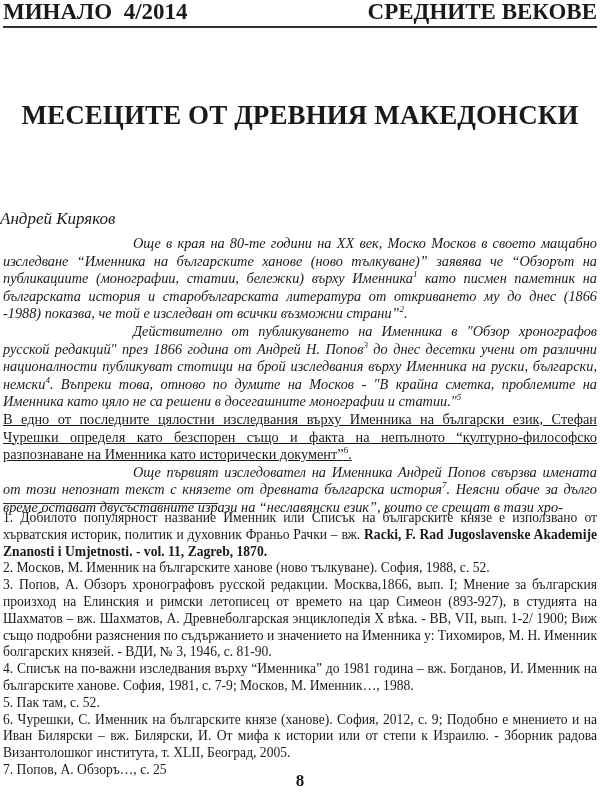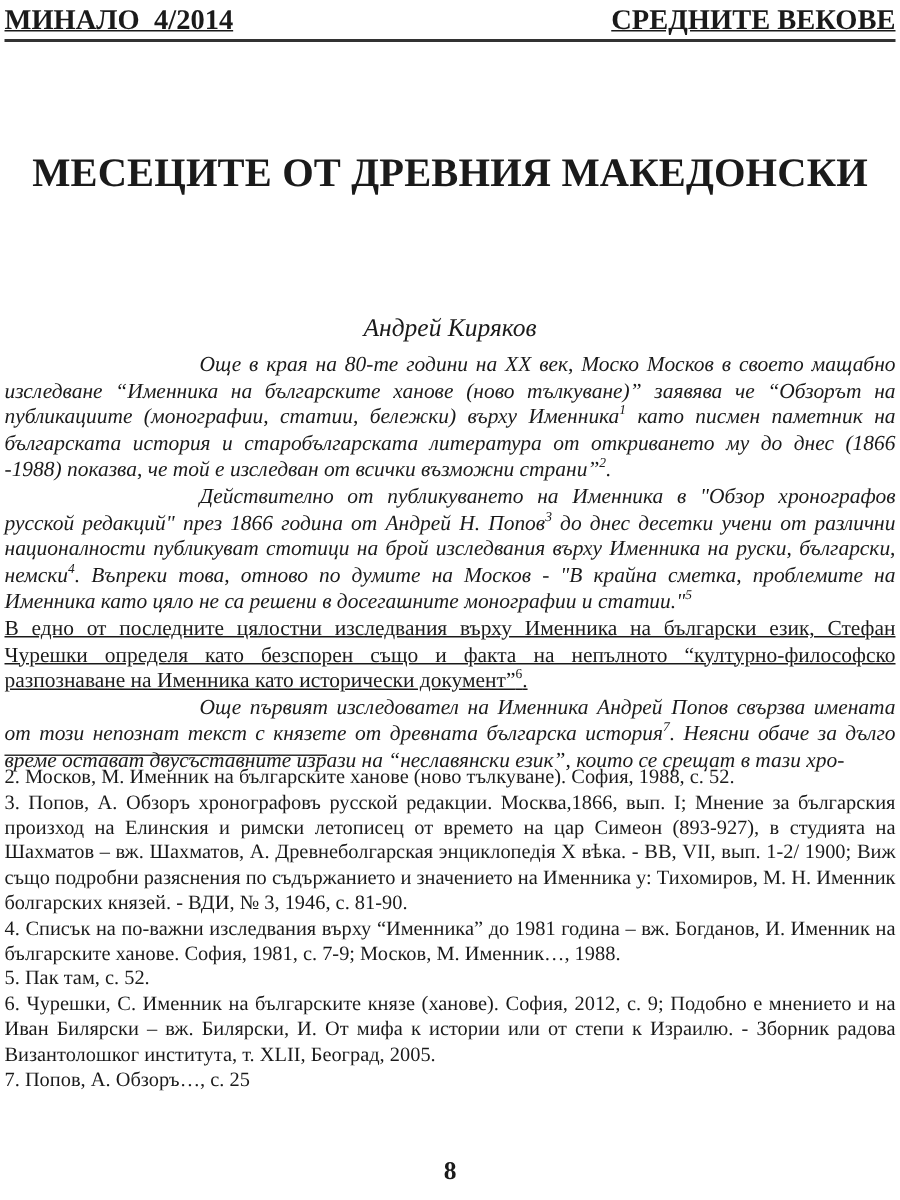--- a/index.html
+++ b/index.html
@@ -1,26 +1,26 @@
 <!DOCTYPE html>
 <html><head>
 <meta charset="utf-8">
 <style>
   html, body { margin: 0; padding: 0; background: #ffffff; }
   body { width: 600px; height: 800px; overflow: hidden; position: relative;
          font-family: "Liberation Serif", "DejaVu Serif", serif; color: #1a1a1a; }
   .page { position: absolute; left: 0; top: 0; width: 600px; height: 800px; }
   .running-head { position: absolute; left: 3px; right: 3px; top: 0px; height: 26px;
                   border-bottom: 2px solid #333; display: flex; justify-content: space-between;
-                  align-items: flex-end; font-weight: bold; font-size: 19px; line-height: 24px; text-decoration: underline; }
+                  align-items: flex-start; font-weight: bold; font-size: 23px; line-height: 24px; }
   .running-head span { display: block; }
   .title { position: absolute; left: 0; right: 0; top: 99px; text-align: center;
            font-weight: bold; font-size: 27px; line-height: 32px; letter-spacing: 0.1px; }
   .title div { white-space: nowrap; }
-  .author { position: absolute; left: 0; right: 0; top: 209px; text-align: center;
+  .author { position: absolute; left: 0; right: 0; top: 209px; text-align: left;
             font-style: italic; font-size: 17px; line-height: 20px; }
   .body { position: absolute; left: 3px; right: 3px; top: 235px; font-size: 14.3px;
           line-height: 17.6px; text-align: justify; }
   .body p { margin: 0; }
   .body p.indent { text-indent: 130px; font-style: italic; }
   .body p.noindent { text-indent: 0; text-decoration: underline; }
   sup { font-size: 9px; line-height: 0; vertical-align: 6px; }
   .fn-rule { position: absolute; left: 3px; top: 503px; width: 215px; height: 0;
              border-top: 1px solid #333; }
   .footnotes { position: absolute; left: 3px; right: 3px; top: 510px; font-size: 13.6px;
@@ -49,20 +49,21 @@
   <div class="body">
     <p class="indent"><span>Още в края на 80-те години на XX век, Моско Москов в своето мащабно изследване “Именника на българските ханове (ново тълкуване)” заявява че “Обзорът на публикациите (монографии, статии, бележки) върху Именника</span><sup>1</sup><span> като писмен паметник на българската история и старобългарската литература от откриването му до днес (1866 -1988) показва, че той е изследван от всички възможни страни”</span><sup>2</sup><span>.</span></p>
     <p class="indent"><span>Действително от публикуването на Именника в "Обзор хронографов русской редакций" през 1866 година от Андрей Н. Попов</span><sup>3</sup><span> до днес десетки учени от различни националности публикуват стотици на брой изследвания върху Именника на руски, български, немски</span><sup>4</sup><span>. Въпреки това, отново по думите на Москов - "В крайна сметка, проблемите на Именника като цяло не са решени в досегашните монографии и статии."</span><sup>5</sup></p>
     <p class="noindent"><span>В едно от последните цялостни изследвания върху Именника на български език, Стефан Чурешки определя като безспорен също и факта на непълното “културно-философско разпознаване на Именника като исторически документ”</span><sup>6</sup><span>.</span></p>
     <p class="indent"><span>Още първият изследовател на Именника Андрей Попов свързва имената от този непознат текст с князете от древната българска история</span><sup>7</sup><span>. Неясни обаче за дълго време остават двусъставните изрази на “неславянски език”, които се срещат в тази хро-</span></p>
   </div>
 
   <div class="fn-rule"></div>
 
   <div class="footnotes">
+    <p><span>1. Добилото популярност название Именник или Списък на българските князе е използвано от хърватския историк, политик и духовник Франьо Рачки – вж. </span><b>Racki, F. Rad Jugoslavenske Akademije Znanosti i Umjetnosti. - vol. 11, Zagreb, 1870.</b></p>
     <p>2. Москов, М. Именник на българските ханове (ново тълкуване). София, 1988, с. 52.</p>
     <p>3. Попов, А. Обзоръ хронографовъ русской редакции. Москва,1866, вып. I;  Мнение за българския произход на Елинския и римски летописец от времето на цар Симеон (893-927), в студията на Шахматов – вж. Шахматов, А. Древнеболгарская энциклопедія X вѣка. - ВВ, VII, вып. 1-2/ 1900; Виж също подробни разяснения по съдържанието и значението на Именника у: Тихомиров, М. Н. Именник болгарских князей. - ВДИ, № 3, 1946, с. 81-90.</p>
     <p>4. Списък на по-важни изследвания върху “Именника” до 1981 година – вж. Богданов, И. Именник на българските ханове. София, 1981, с. 7-9; Москов, М. Именник…, 1988.</p>
     <p>5. Пак там, с. 52.</p>
     <p>6. Чурешки, С. Именник на българските князе (ханове). София, 2012, с. 9; Подобно е мнението и на Иван Билярски – вж. Билярски, И. От мифа к истории или от степи к Израилю. - Зборник радова Византолошког института, т. XLII, Београд, 2005.</p>
     <p>7. Попов, А. Обзоръ…, с. 25</p>
   </div>
 
   <div class="folio">8</div>
 </div>

